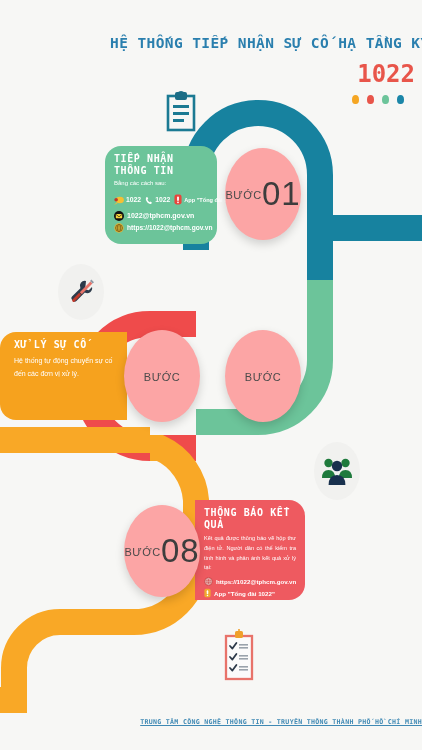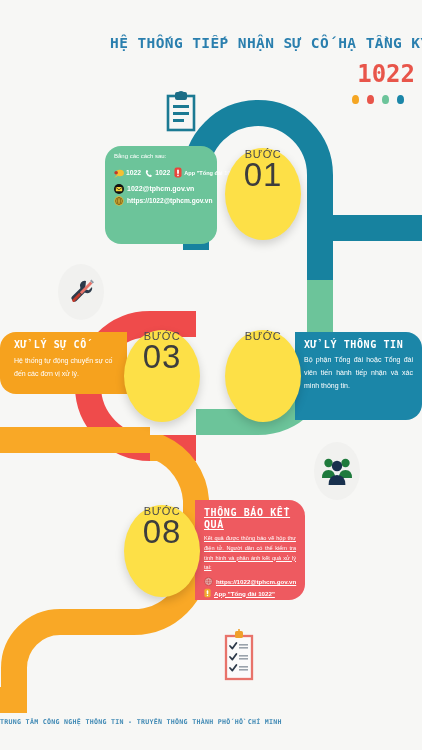--- a/index.html
+++ b/index.html
@@ -37,24 +37,24 @@
   .dot{width:7px;height:9px;border-radius:50% 50% 45% 45%;}
 
   
   #ribbon{position:absolute;left:0;top:0;width:422px;height:750px;}
 
   
   .circle{
     position:absolute;
     width:76px;height:92px;
     border-radius:50%;
-    background:#fde047;
+    background:#fca5a5;
     box-shadow:0 4px 10px rgba(0,0,0,0.16);
-    display:flex;flex-direction:column;
-    align-items:center;
+    display:flex;flex-direction:row;
+    align-items:center;justify-content:center;
     z-index:6;
   }
   .circ-label{
     font-size:11px;letter-spacing:0.6px;color:#4a4a4a;
     font-family:"Liberation Sans", sans-serif;
     margin-bottom:-2px;
   }
   .circ-num{
     font-size:33px;color:#3d3d3d;font-weight:400;
     font-family:"Liberation Sans", sans-serif;
@@ -86,24 +86,24 @@
 
   
   .bubble{
     position:absolute;border-radius:50%;
     background:#f1f1ef;
     display:flex;align-items:center;justify-content:center;
     z-index:4;
   }
 
   .footer{
-    position:absolute;left:0;top:718px;width:422px;text-align:left;
-    font-family:"DejaVu Sans Mono", monospace;
-    font-weight:bold;
-    font-size:6.6px;letter-spacing:0.3px;color:#3f89b4;
+    position:absolute;left:0;top:718px;width:422px;text-align:right;
+    font-family:"DejaVu Sans Mono", monospace;
+    font-weight:bold;
+    font-size:6.6px;letter-spacing:0.3px;color:#3f89b4;text-decoration:underline;
   }
 </style>
 </head>
 <body>
 
 <div id="stage">
 
   <div class="title">HỆ THỐNG TIẾP NHẬN SỰ CỐ HẠ TẦNG KỸ THUẬT</div>
   <div class="brand">1022</div>
   <div class="dots">
@@ -127,20 +127,21 @@
     <path d="M320,280 L320,360 A62,62 0 0 1 258,422 L196,422" stroke="#6cc49a" stroke-width="26" fill="none"></path>
 
     <path d="M196,448 L150,448 A62,62 0 0 1 150,324 L196,324" stroke="#ef4b4b" stroke-width="26" fill="none"></path>
 
     <path d="M150,448 L160,448 A62,62 0 0 1 196,500 L196,560 A62,62 0 0 1 134,622 L60,622 A46,46 0 0 0 14,668 L14,700 L-20,700" stroke="#f9a826" stroke-width="26" fill="none"></path>
 
     <path d="M-20,440 L150,440" stroke="#f9a826" stroke-width="26" fill="none"></path>
   </svg>
 
   <div class="panel right" style="left:105px;top:146px;width:112px;height:98px;background:#6cc49a;border-radius:16px;">
+    <div class="p-title">TIẾP NHẬN THÔNG TIN</div>
     <div class="p-sub">Bằng các cách sau:</div>
 
     <div style="display:flex;align-items:center;gap:2px;margin-top:1px;">
       <span class="ic">
         <svg width="10" height="9" viewBox="0 0 12 11">
             <ellipse cx="7" cy="5" rx="5" ry="4" fill="#f5c033"></ellipse>
             <path d="M3 8 L0 11 L4 9 Z" fill="#f5c033"></path>
             <circle cx="2.5" cy="4.5" r="2.2" fill="#c0392b"></circle>
           </svg>
       </span>
@@ -187,41 +188,36 @@
 
   <div class="circle" style="left:225px;top:148px;">
     <span class="circ-label">BƯỚC</span>
     <span class="circ-num">01</span>
   </div>
 
   <div class="circle" style="left:225px;top:330px;">
     <span class="circ-label">BƯỚC</span>
   </div>
 
-  <div class="panel right" style="left:295px;top:332px;width:127px;height:88px;background:#1b86a8;">
-    <div class="p-title">XỬ LÝ THÔNG TIN</div>
-    <div class="p-body" style="font-size:7px;line-height:1.85;">Bộ phận Tổng đài hoặc Tổng đài viên tiến hành tiếp nhận và xác minh thông tin.</div>
-  </div>
-
-  <div class="panel left" style="left:0px;top:332px;width:127px;height:62px;background:#f6a21e;padding-left:14px;">
+
+  <div class="panel left" style="left:0px;top:332px;width:127px;height:88px;background:#f6a21e;padding-left:14px;">
     <div class="p-title">XỬ LÝ SỰ CỐ</div>
     <div class="p-body" style="font-size:7px;line-height:1.9;text-align:left;">Hệ thống tự động chuyển sự cố đến các đơn vị xử lý.</div>
   </div>
 
   <div class="circle" style="left:124px;top:330px;">
     <span class="circ-label">BƯỚC</span>
-    <span class="circ-num">03</span>
   </div>
 
   <div class="circle" style="left:124px;top:505px;">
     <span class="circ-label">BƯỚC</span>
     <span class="circ-num">08</span>
   </div>
 
-  <div class="panel right" style="left:195px;top:500px;width:110px;height:100px;background:#ee5a60;text-decoration:underline;">
+  <div class="panel right" style="left:195px;top:500px;width:110px;height:100px;background:#ee5a60;">
     <div class="p-title">THÔNG BÁO KẾT QUẢ</div>
     <div class="p-body" style="font-size:5.6px;line-height:1.75;">Kết quả được thông báo về hộp thư điện tử. Người dân có thể kiểm tra tình hình và phản ánh kết quả xử lý tại:</div>
 
     <div class="p-row" style="margin-top:4px;">
       <span class="ic">
         <svg width="9" height="9" viewBox="0 0 12 12">
             <circle cx="6" cy="6" r="5.6" fill="#c94a4a"></circle>
             <circle cx="6" cy="6" r="4.2" fill="none" stroke="#f0d2d2" stroke-width="0.7"></circle>
             <ellipse cx="6" cy="6" rx="2" ry="4.2" fill="none" stroke="#f0d2d2" stroke-width="0.7"></ellipse>
             <path d="M1.8 6 H10.2 M2.5 3.8 H9.5 M2.5 8.2 H9.5" stroke="#f0d2d2" stroke-width="0.6"></path>

